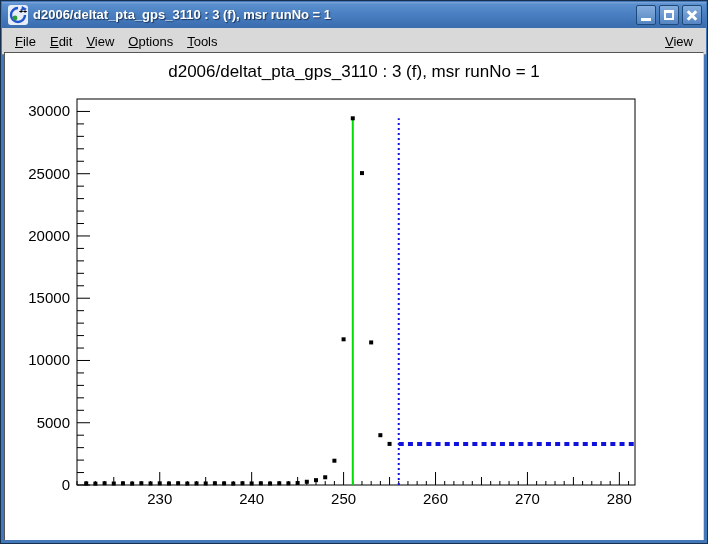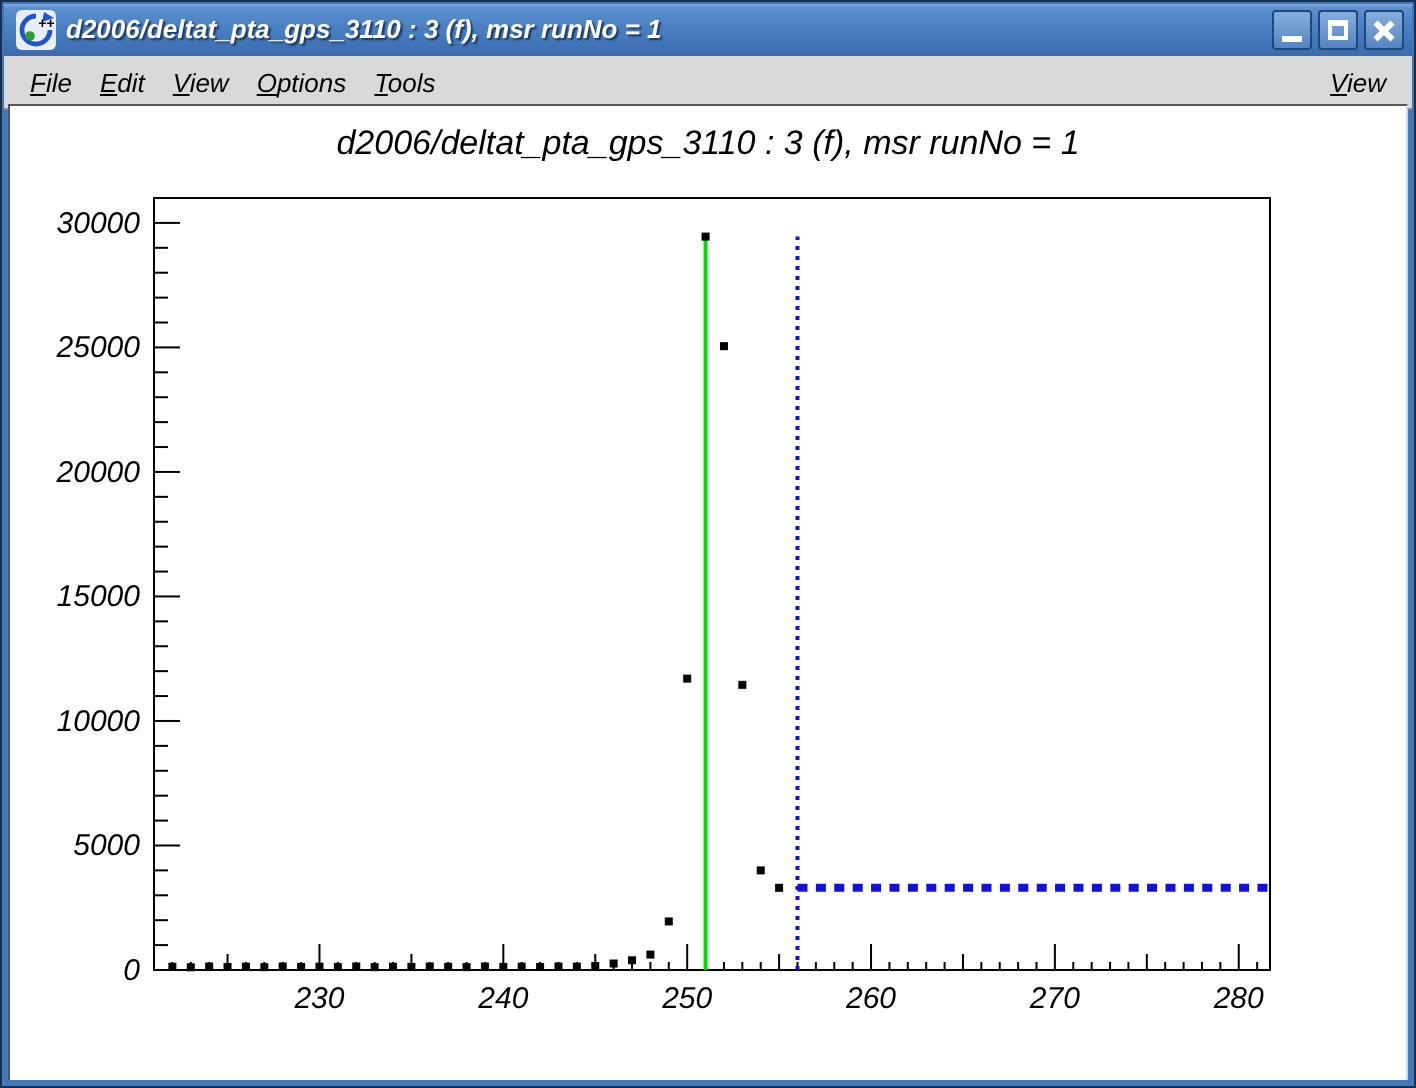--- a/index.html
+++ b/index.html
@@ -2,21 +2,20 @@
 <html><head>
 <meta charset="utf-8">
 <style>
   html,body{margin:0;padding:0;background:#9a9a9a;}
   *{box-sizing:border-box;}
   .window{
     position:relative;width:708px;height:544px;
     background:#4377b8;border:1px solid #16304f;
     font-family:"Liberation Sans",sans-serif;
     overflow:hidden;
-    font-style:italic;
   }
   
   .titlebar{
     position:absolute;left:1px;top:1px;width:704px;height:26px;
     background:linear-gradient(#7fa9dc 0%,#5b8fce 8%,#4a80c2 45%,#3a6cae 100%);
     display:flex;align-items:center;padding:0 4px;
   }
   .titlebar .app-icon{width:20px;height:20px;margin:0 5px 0 2px;flex:0 0 auto;}
   .titlebar .title-text{
     flex:1;color:#fff;font-weight:bold;font-size:13px;line-height:26px;

